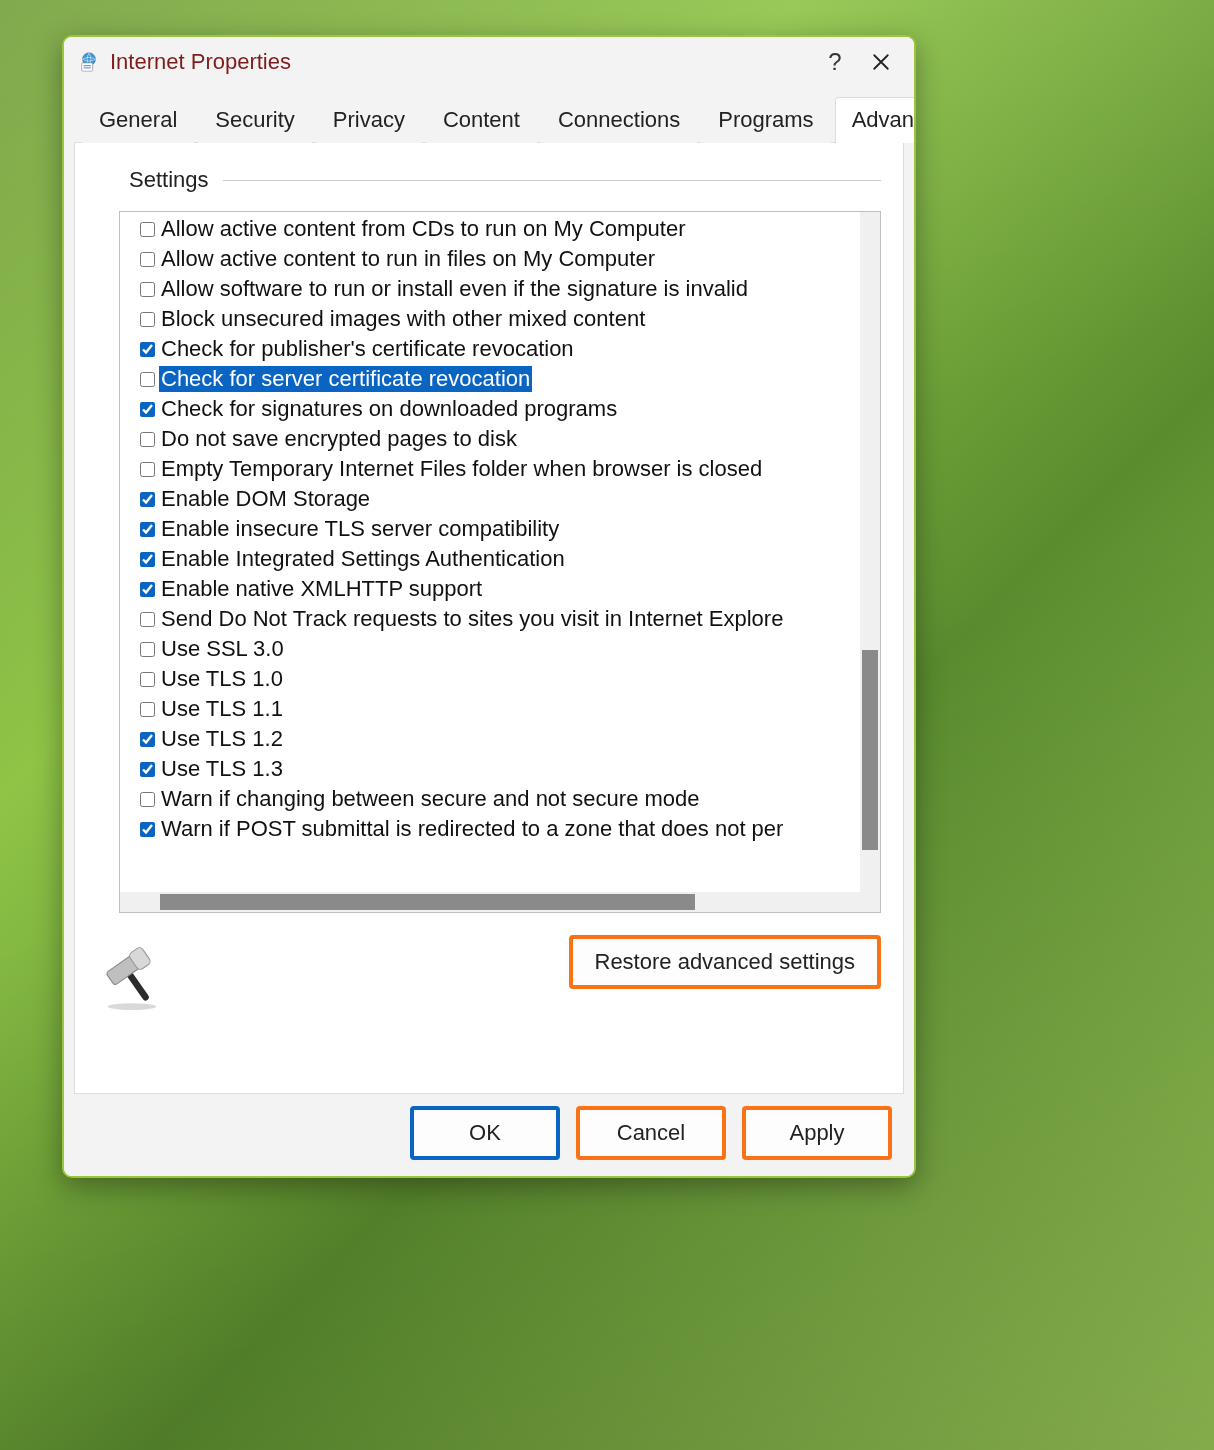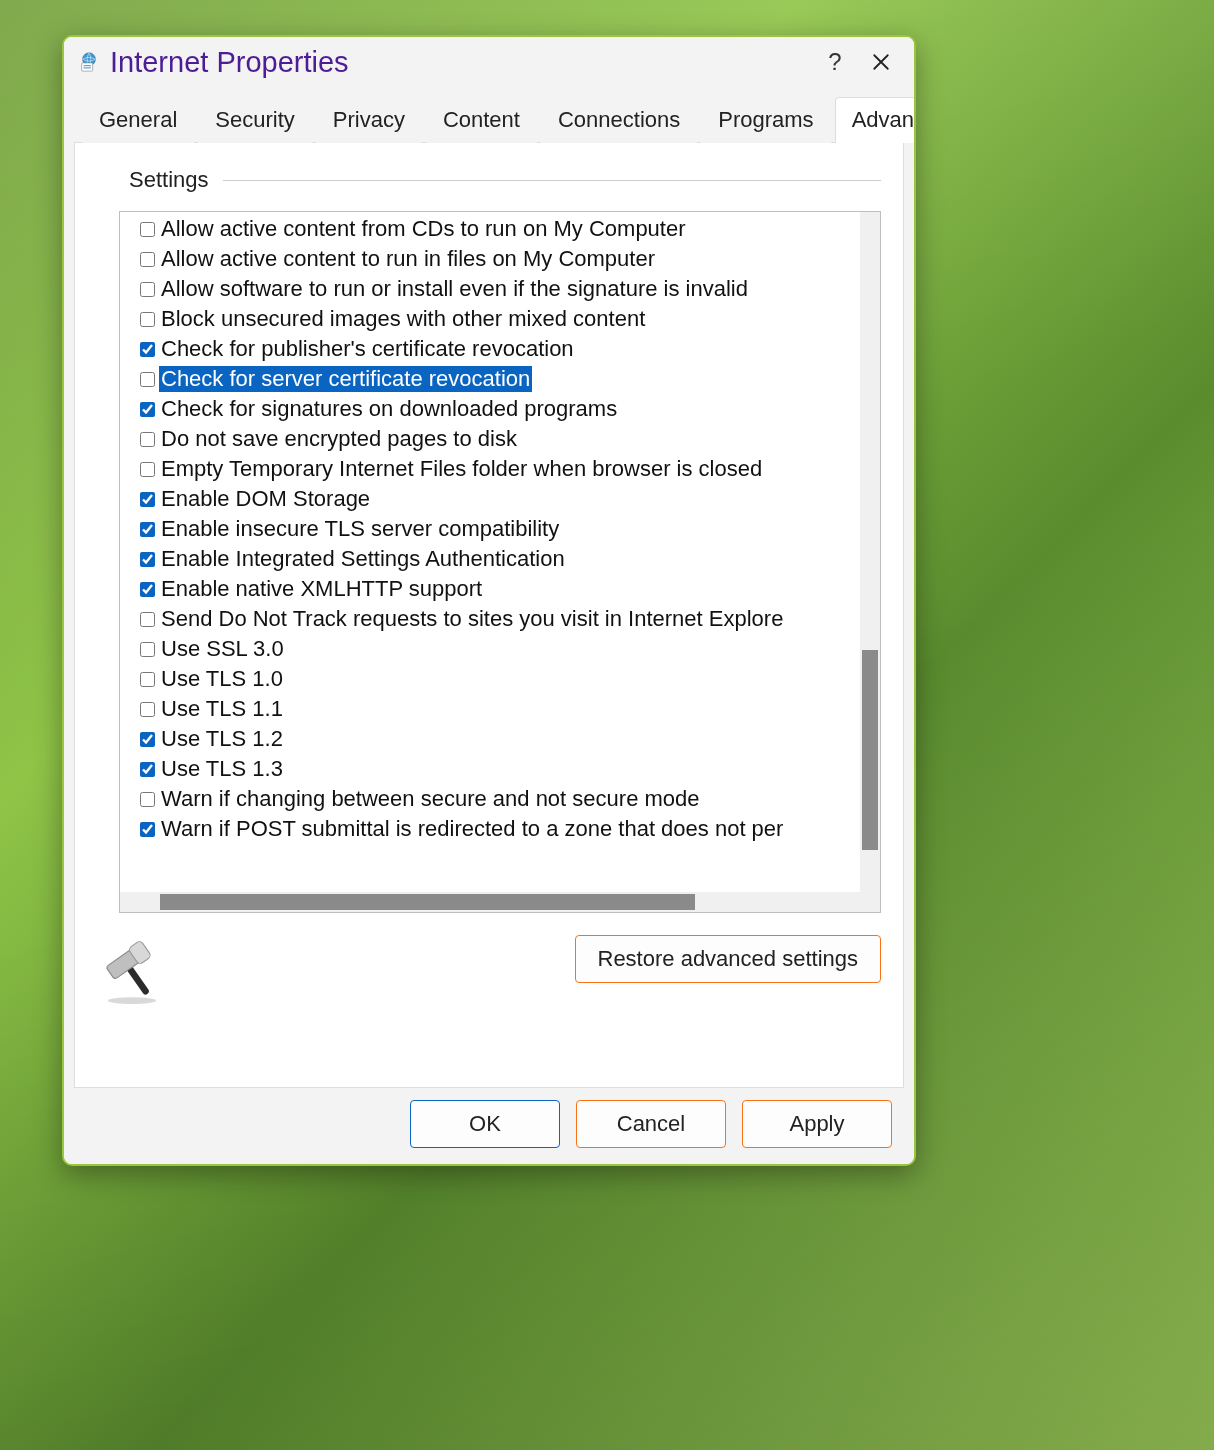--- a/index.html
+++ b/index.html
@@ -35,22 +35,22 @@
   }
   .titlebar .app-icon {
     width: 22px;
     height: 22px;
     margin-right: 10px;
     display: inline-flex;
     align-items: center;
     justify-content: center;
   }
   .titlebar .title {
-    font-size: 29px;
-    color: #4c1d95;
+    font-size: 22px;
+    color: #7f1d1d;
     flex: 0 0 auto;
   }
   .titlebar .spacer { flex: 1; }
   .titlebar .tbtn {
     width: 46px;
     height: 46px;
     display: flex;
     align-items: center;
     justify-content: center;
     font-size: 22px;
@@ -168,21 +168,21 @@
   .corner {
     position:absolute; right:0; bottom:0; width:20px; height:20px; background:#f0f0f0;
   }
   .restore-row {
     display: flex;
     justify-content: flex-end;
     margin-top: 22px;
     margin-bottom: 88px;
   }
   .btn {
-    border: 1px solid #f97316;
+    border: 4px solid #f97316;
     background: #fdfdfd;
     font-size: 22px;
     color: #222;
     padding: 10px 22px;
     border-radius: 4px;
     cursor: pointer;
   }
   .deco-icon {
     position: absolute;
     left: 22px;

